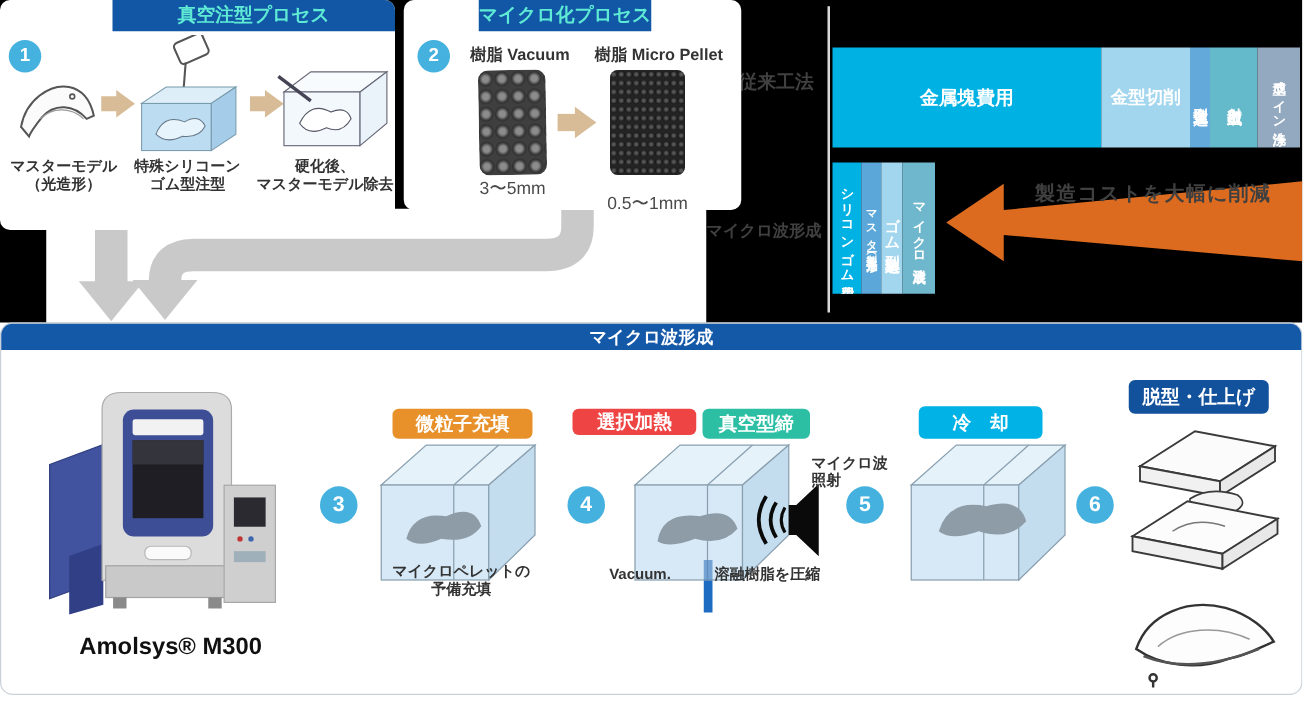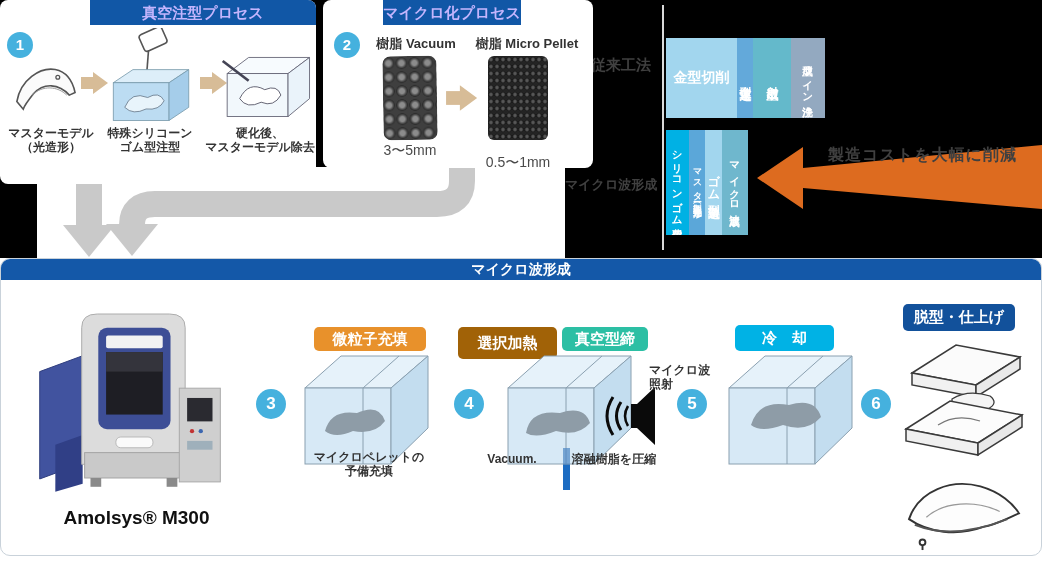--- a/index.html
+++ b/index.html
@@ -5,21 +5,21 @@
   html,body{margin:0;padding:0;background:#fff;}
   #app{position:relative;width:1042px;height:561px;background:#fff;overflow:hidden;
        font-family:"Liberation Sans","DejaVu Sans",sans-serif;}
   .abs{position:absolute;}
   
   #top-black{left:0;top:0;width:1042px;height:258px;background:#000;}
   
   .panel{background:#fff;border-radius:8px;z-index:3;}
   #panel1{left:0;top:0;width:316px;height:184px;}
   #panel2{left:323px;top:0;width:270px;height:168px;}
-  .panel-header{position:absolute;background:#1157a6;color:#c4b5fd;font-weight:bold;
+  .panel-header{position:absolute;background:#1157a6;color:#5eead4;font-weight:bold;
                 font-size:15px;text-align:center;line-height:25px;height:25px;}
   #panel1 .panel-header{left:90px;top:0;width:226px;border-radius:0 8px 0 0;}
   #panel2 .panel-header{left:60px;top:0;width:138px;}
   .numbadge{position:absolute;width:26px;height:26px;border-radius:50%;background:#45b1de;
             color:#fff;font-weight:bold;font-size:15px;text-align:center;line-height:26px;}
   .cap{position:absolute;text-align:center;font-size:12px;font-weight:bold;color:#333;line-height:14px;}
   .tan-arrow{position:absolute;width:0;height:0;border-top:11px solid transparent;
              border-bottom:11px solid transparent;border-left:15px solid #d7bc97;}
   .tan-arrow::before{content:"";position:absolute;left:-27px;top:-6px;width:13px;height:12px;background:#d7bc97;}
   
@@ -121,20 +121,23 @@
     <div class="pellets-large" style="left:60px;top:56px;width:54px;height:84px;"></div>
     <div class="pellets-micro" style="left:165px;top:56px;width:60px;height:84px;"></div>
     <div class="tan-arrow" style="left:138px;top:87px;transform:scale(1.15);"></div>
     <div class="pellet-size" style="left:42px;top:142px;width:90px;">3〜5mm</div>
     <div class="pellet-size" style="left:150px;top:154px;width:90px;">0.5〜1mm</div>
   </div>
 
   <div class="abs" id="chart-axis"></div>
   <div class="dark-label" style="left:591px;top:56px;font-size:15px;">従来工法</div>
   <div class="abs bar-row" id="bar-row-0">
+      <div class="seg" style="width: 215px; background: rgb(0, 177, 228);">
+        <span style="font-size: 15px;">金属塊費用</span>
+      </div>
       <div class="seg" style="width: 71px; background: rgb(162, 214, 238);">
         <span style="font-size: 14px;">金型切削</span>
       </div>
       <div class="seg" style="width: 16px; background: rgb(99, 169, 218);">
         <span class="vtxt" style="font-size: 12px;">金型運送</span>
       </div>
       <div class="seg" style="width: 38px; background: rgb(100, 185, 203);">
         <span class="vtxt" style="font-size: 12px;">射出成型</span>
       </div>
       <div class="seg" style="width: 34px; background: rgb(147, 169, 192);">
@@ -193,21 +196,21 @@
       <line x1="60" y1="35" x2="60" y2="111" stroke="#8aa0b0"></line>
       <line x1="60" y1="35" x2="96" y2="3" stroke="#8aa0b0"></line>
       <path d="M22,78 q6,-22 32,-18 q22,-10 28,8 q-10,14 -32,10 q-18,8 -28,0 z" fill="#8e9ca7"></path>
     </svg>
     <div class="small-cap" style="left:305px;top:191px;width:126px;">
       <div>マイクロペレットの</div>
       <div>予備充填</div>
     </div>
 
     <div class="step-circle" style="left:453px;top:130px;">4</div>
-    <div class="step-badge" style="left: 457px; top: 68px; width: 99px; height: 32px; background: #a16207;">選択加熱</div>
+    <div class="step-badge" style="left: 457px; top: 68px; width: 99px; height: 21px; background: #ef4444;">選択加熱</div>
     <div class="step-badge" style="left: 561px; top: 68px; width: 86px; height: 24px; background: rgb(44, 191, 164);">真空型締</div>
     <svg class="abs" style="left:505px;top:94px;" width="130" height="140" viewBox="0 0 130 140">
       <rect x="57" y="95" width="7" height="42" fill="#1c6cc2"></rect>
       <polygon points="2,35 38,3 125,3 88,35" fill="#e6f2fa" stroke="#8aa0b0"></polygon>
       <rect x="2" y="35" width="86" height="76" fill="#d7e9f6" stroke="#8aa0b0"></rect>
       <polygon points="88,35 125,3 125,75 88,111" fill="#c3ddef" stroke="#8aa0b0"></polygon>
       <line x1="60" y1="35" x2="60" y2="111" stroke="#8aa0b0"></line>
       <line x1="60" y1="35" x2="96" y2="3" stroke="#8aa0b0"></line>
       <path d="M20,80 q4,-24 34,-20 q24,-8 30,10 q-12,14 -34,8 q-20,8 -30,2 z" fill="#8e9ca7"></path>
       <rect x="57" y="95" width="7" height="16" fill="#4b86c4" opacity="0.7"></rect>

